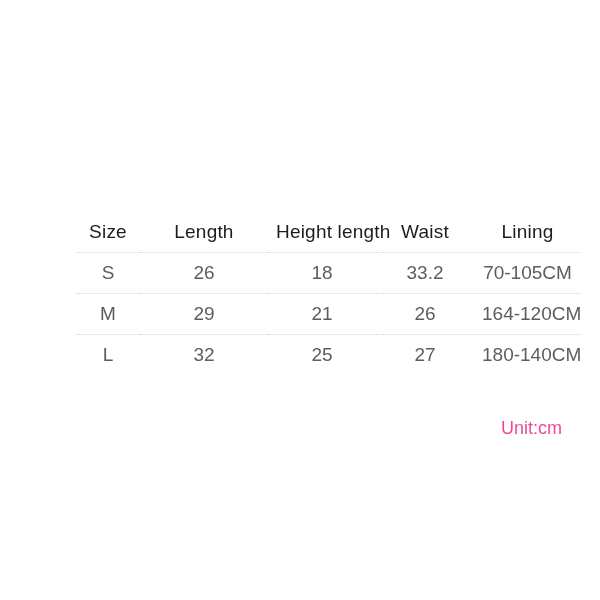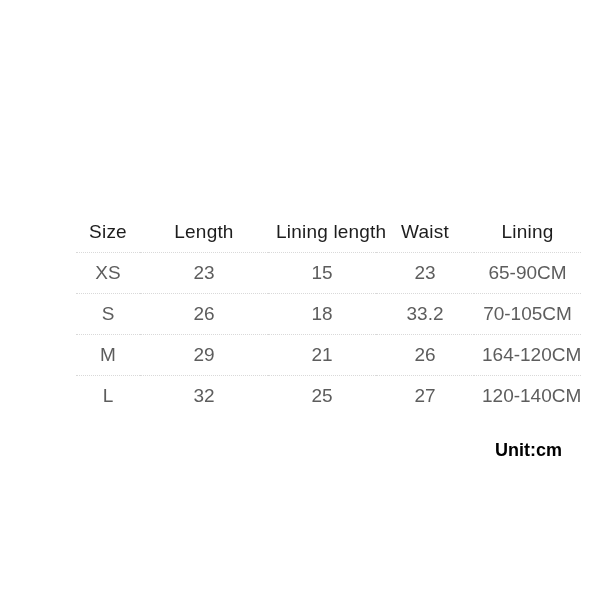--- a/index.html
+++ b/index.html
@@ -37,76 +37,68 @@
     text-align: center;
     vertical-align: middle;
     white-space: nowrap;
   }
   .size-table thead tr,
   .size-table tbody tr:not(:last-child) {
     border-bottom: 1px dotted #d9d9d9;
   }
   .unit-note {
     position: absolute;
-    top: 416px;
+    top: 394px;
     right: 46px;
     font-size: 18px;
-    color: #000000;
-    font-weight: bold;
+    color: #ec4899;
   }
 </style>
 </head>
 <body>
 
 <div class="canvas">
 
   <table class="size-table">
     <colgroup>
       <col style="width:64px">
       <col style="width:128px">
       <col style="width:108px">
       <col style="width:98px">
       <col style="width:107px">
     </colgroup>
     <thead>
       <tr>
         <th>Size</th>
         <th>Length</th>
-        <th>Lining length</th>
+        <th>Height length</th>
         <th>Waist</th>
         <th>Lining</th>
       </tr>
     </thead>
     <tbody>
-      <tr>
-        <td>XS</td>
-        <td>23</td>
-        <td>15</td>
-        <td>23</td>
-        <td>65-90CM</td>
-      </tr>
       <tr>
         <td>S</td>
         <td>26</td>
         <td>18</td>
         <td>33.2</td>
         <td>70-105CM</td>
       </tr>
       <tr>
         <td>M</td>
         <td>29</td>
         <td>21</td>
         <td>26</td>
         <td>164-120CM</td>
       </tr>
       <tr>
         <td>L</td>
         <td>32</td>
         <td>25</td>
         <td>27</td>
-        <td>120-140CM</td>
+        <td>180-140CM</td>
       </tr>
     </tbody>
   </table>
 
   <div class="unit-note">Unit:cm</div>
 
 </div>
 
 </body></html>

